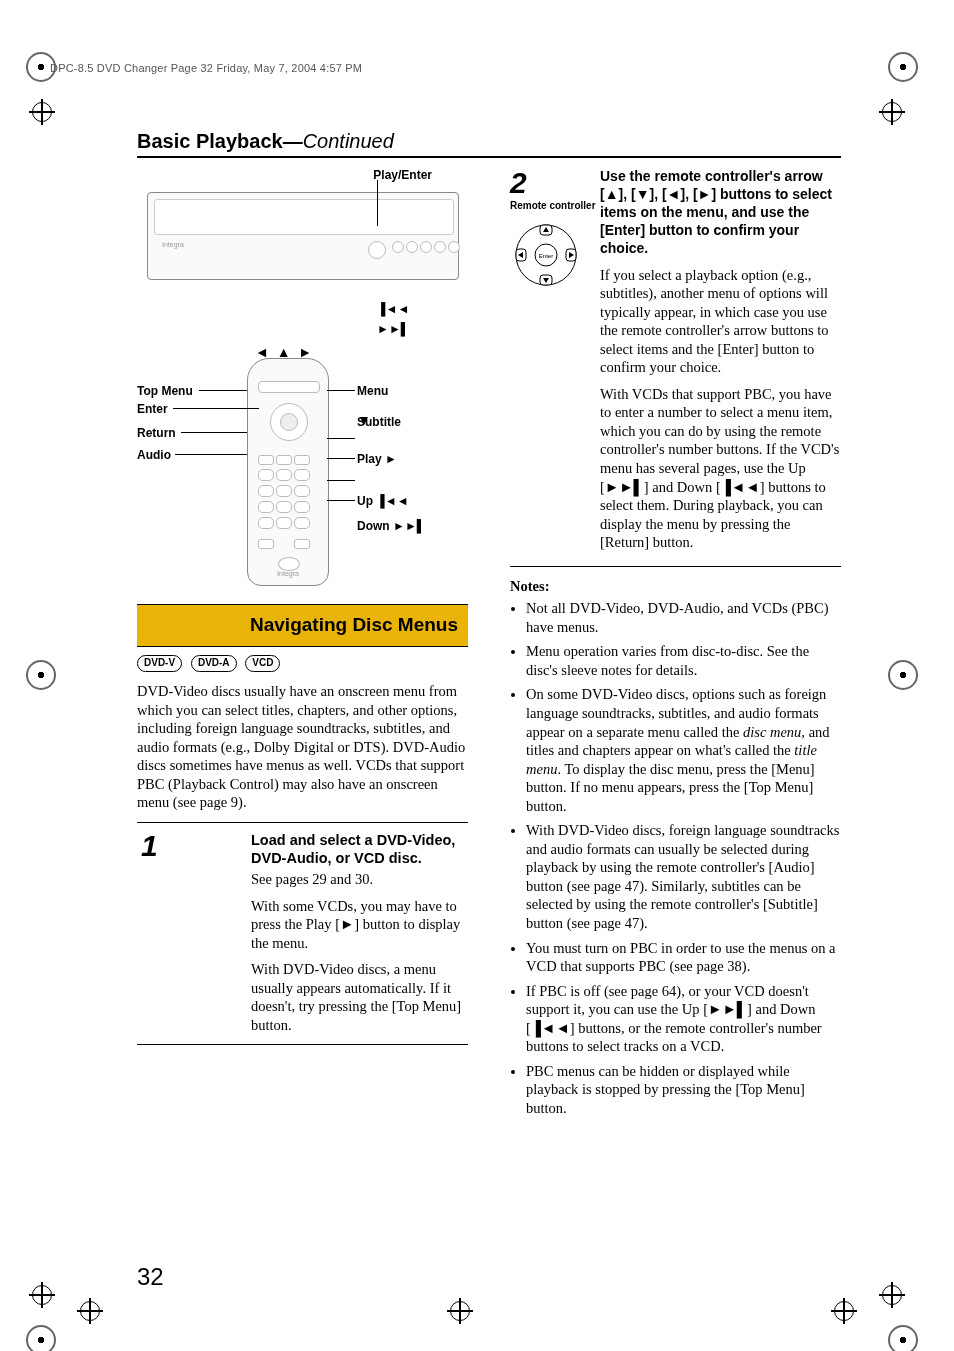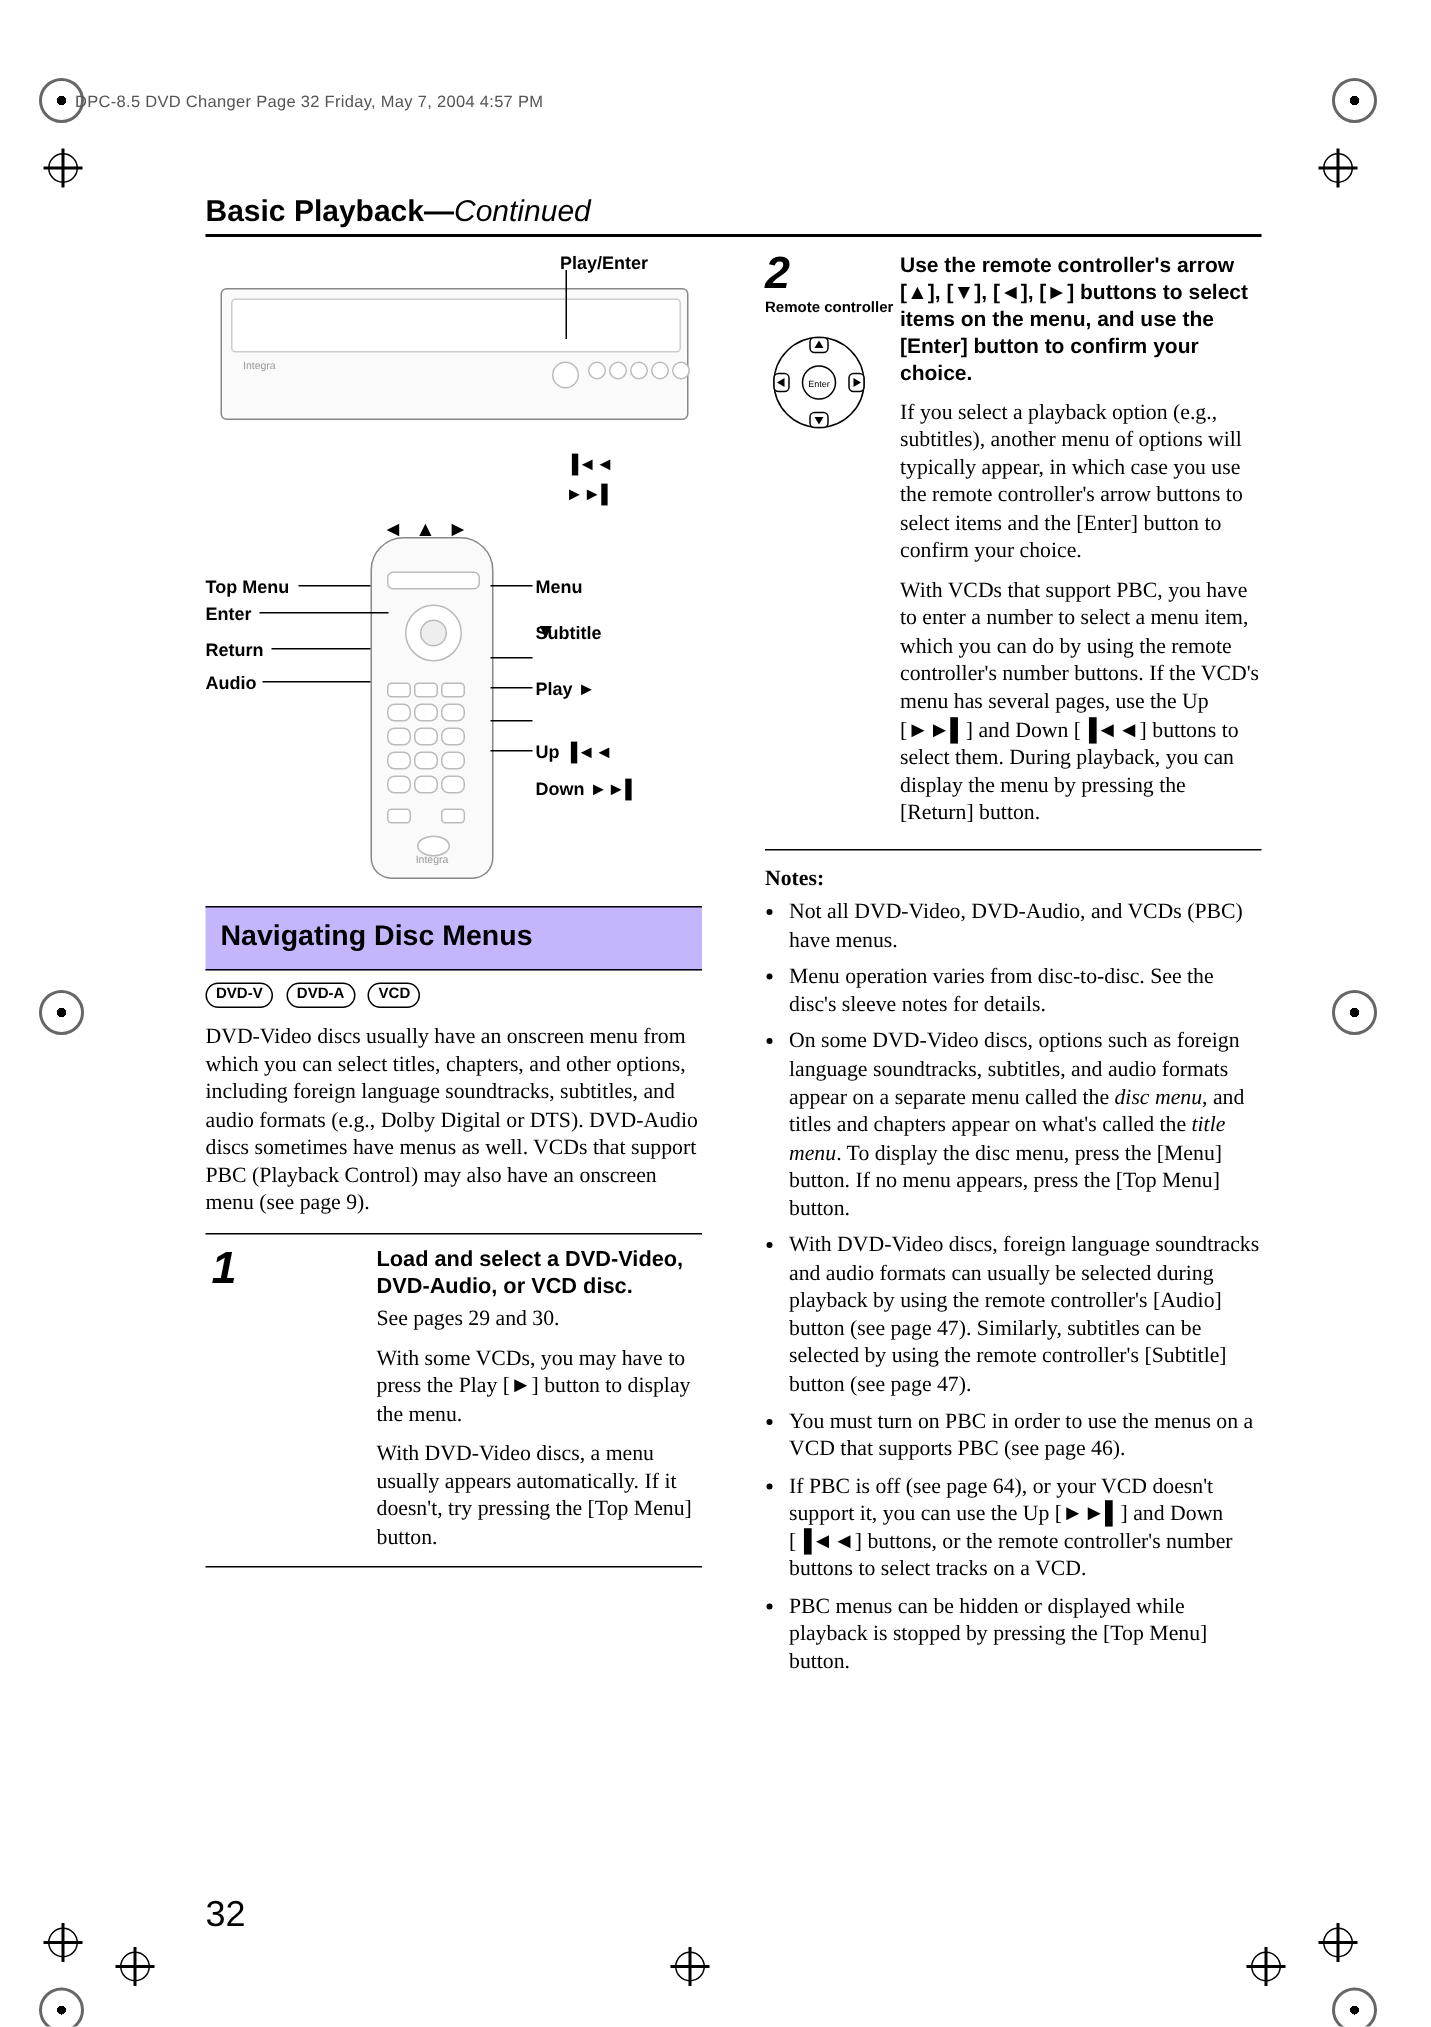--- a/index.html
+++ b/index.html
@@ -86,28 +86,29 @@
     background:#fafafa;
   }
   .mini-btn{
     position:absolute;
     border:1px solid #bbb;
     border-radius:3px;
     background:#fff;
   }
   
   .sub-heading {
-    background: #c4b5fd;
+    background: #eab308;
     border-top: 1.5px solid #000;
     border-bottom: 1.5px solid #000;
     padding: 8px 10px 9px 10px;
     font-family: Arial, Helvetica, sans-serif;
     font-size: 19px;
     font-weight: bold;
     margin-top: 6px;
+    text-align: right;
   }
   .badges {
     margin: 8px 0 10px 0;
     font-family: Arial, Helvetica, sans-serif;
     font-size: 10px;
   }
   .badge {
     display:inline-block;
     border:1px solid #000;
     border-radius: 9px;
@@ -404,21 +405,21 @@
         <hr class="thin">
 
         <div class="notes-head">Notes:</div>
         <ul class="notes">
           <li>Not all DVD-Video, DVD-Audio, and VCDs (PBC) have menus.</li>
           <li>Menu operation varies from disc-to-disc. See the disc's sleeve notes for details.</li>
           <li>
             <span>On some DVD-Video discs, options such as foreign language soundtracks, subtitles, and audio formats appear on a separate menu called the </span><i>disc menu,</i><span> and titles and chapters appear on what's called the </span><i>title menu</i><span>. To display the disc menu, press the [Menu] button. If no menu appears, press the [Top Menu] button.</span>
           </li>
           <li>With DVD-Video discs, foreign language soundtracks and audio formats can usually be selected during playback by using the remote controller's [Audio] button (see page 47). Similarly, subtitles can be selected by using the remote controller's [Subtitle] button (see page 47).</li>
-          <li>You must turn on PBC in order to use the menus on a VCD that supports PBC (see page 46).</li>
+          <li>You must turn on PBC in order to use the menus on a VCD that supports PBC (see page 38).</li>
           <li>
             <span>If PBC is off (see page 64), or your VCD doesn't support it, you can use the Up [</span><span class="sym">►►▌</span><span>] and Down [</span><span class="sym">▐◄◄</span><span>] buttons, or the remote controller's number buttons to select tracks on a VCD.</span>
           </li>
           <li>PBC menus can be hidden or displayed while playback is stopped by pressing the [Top Menu] button.</li>
         </ul>
 
       </div>
     </div>
   </div>
 

